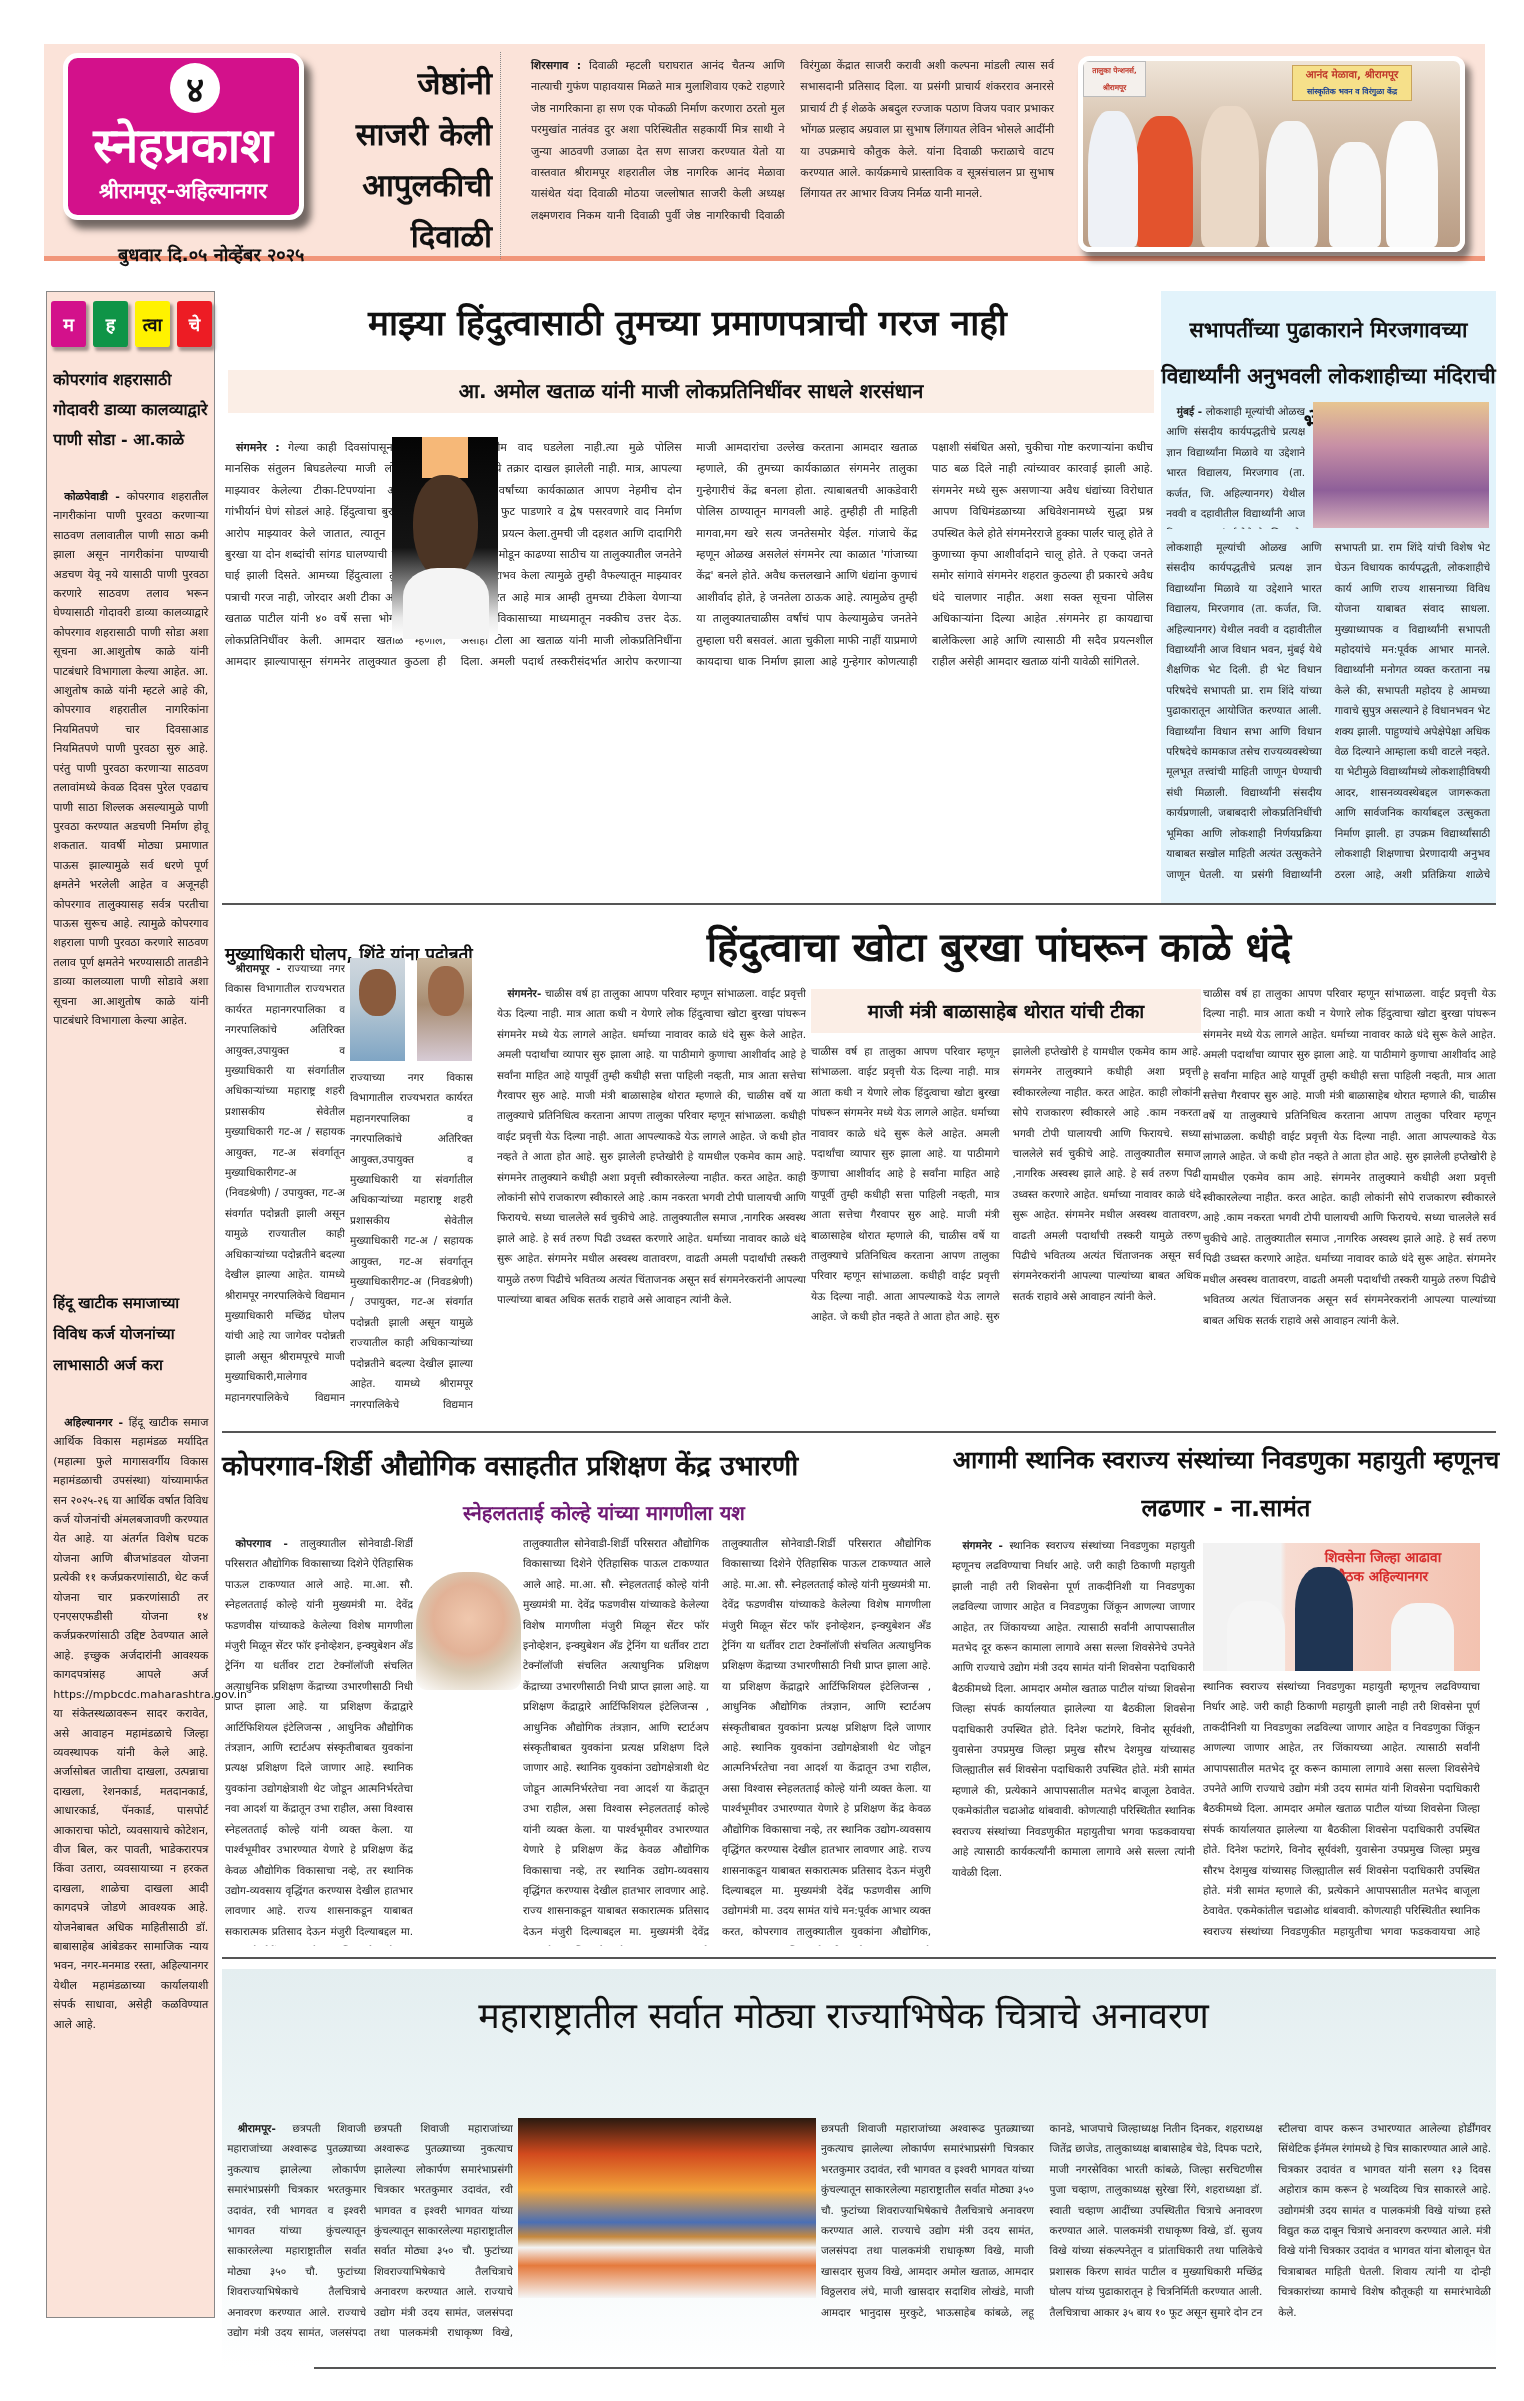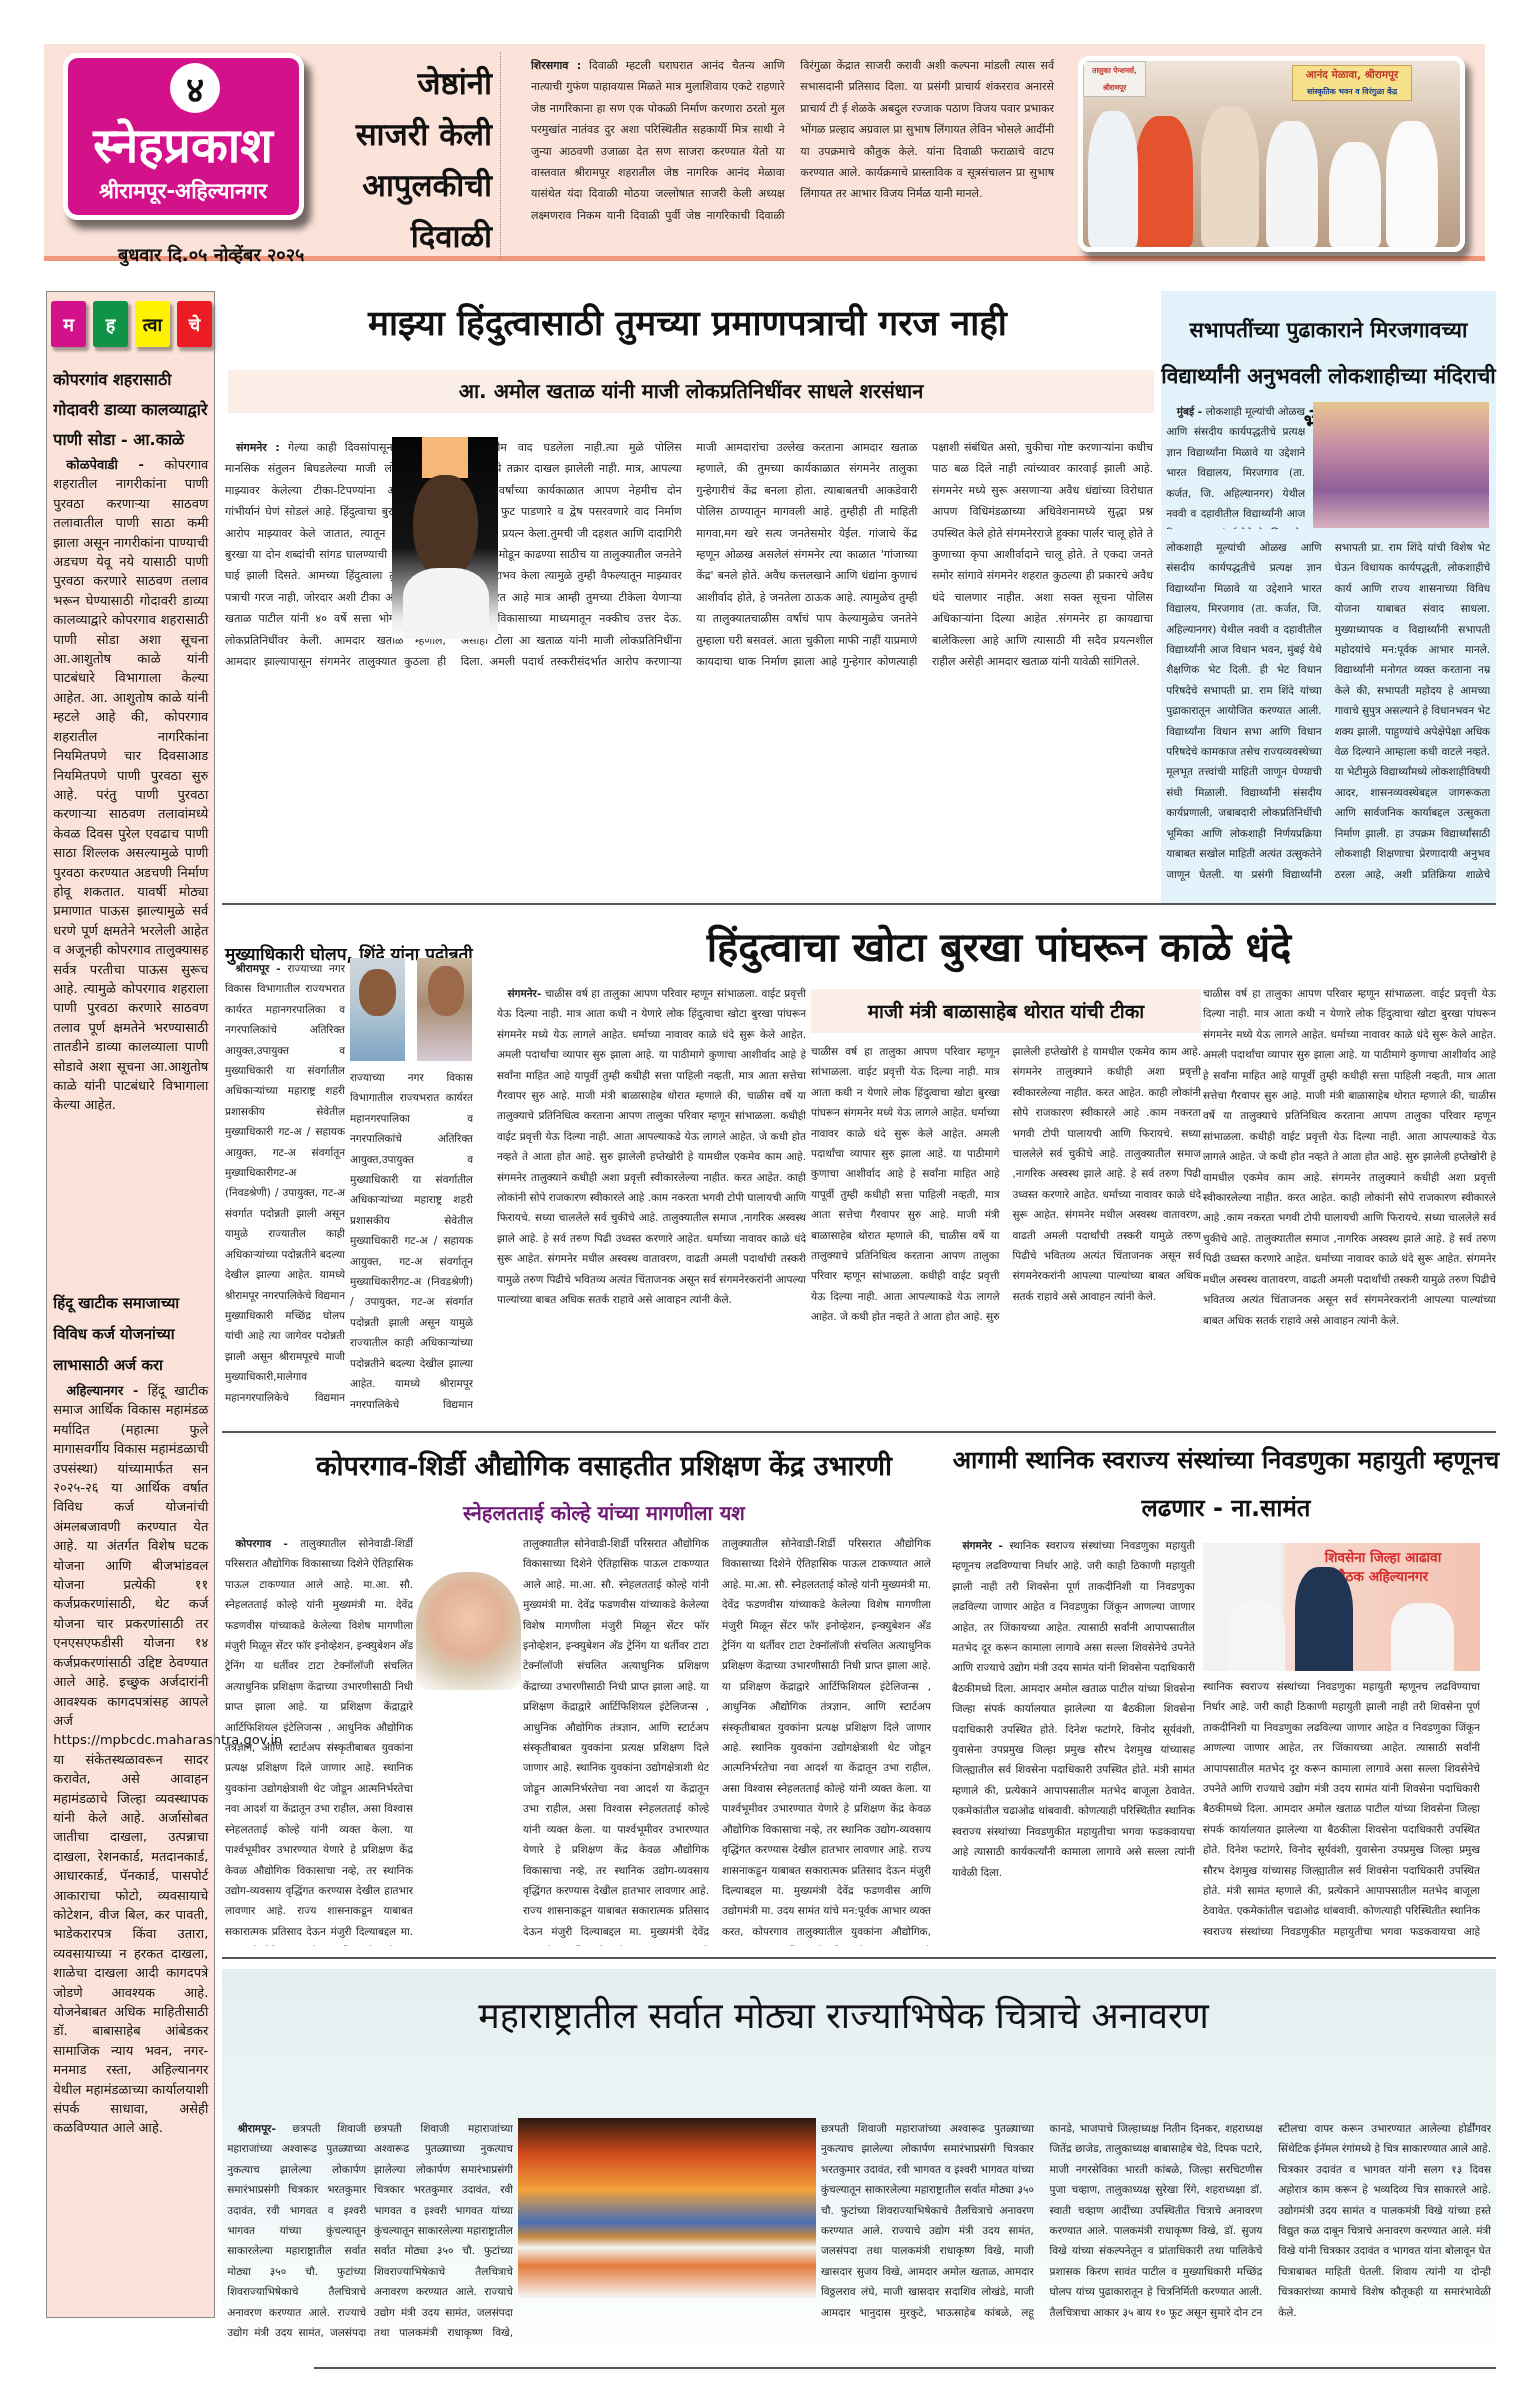--- a/index.html
+++ b/index.html
@@ -21,42 +21,42 @@
   #mast-divider { left: 500px; top: 52px; width: 4.2px; height: 207px; border-left: 1.6px dotted #888; }
   #mast-text { left: 531px; top: 55px; width: 523px; column-count: 2; column-gap: 15.7px; font-size: 11px; line-height: 21.4px; }
   #mast-photo { left: 1078px; top: 56px; width: 387px; height: 196px; border: 5.2px solid #fff; border-radius: 11.5px; box-shadow: 5.2px 7.3px 6.3px rgba(0,0,0,0.45); background: linear-gradient(180deg,#efe4d8 0%,#d7c4b0 35%,#b99c84 100%); overflow: hidden; }
   .photo-banner { position:absolute; background:#f6e08a; border:1px solid #c9a35a; color:#c0392b; font-weight:bold; text-align:center; font-size:10.5px; line-height:17px; }
   .photo-person { position:absolute; bottom:0; border-radius: 40% 40% 8% 8%; }
 
   
   #sidebar { left: 46px; top: 291px; width: 169px; height: 2027px; background: #fbe3d9; border: 1px solid #888; }
   .tag { position:absolute; top: 9.4px; width: 35px; height: 46px; border-radius: 3.1px; color:#fff; font-size: 18px; font-weight: bold; display:flex; align-items:center; justify-content:center; box-shadow: 2.1px 3.1px 3.1px rgba(0,0,0,0.35); }
   .side-head { font-size: 16px; font-weight: bold; line-height: 30px; }
-  .side-txt { font-size: 13px; line-height: 19.4px; text-align: justify; }
+  .side-txt { font-size: 11px; line-height: 19.4px; text-align: justify; margin-top: 32px; }
 
   
   #s1-title { left: 222px; top: 298px; width: 931px; font-size: 35px; font-weight: bold; text-align:center; white-space: nowrap; }
   #s1-sub { left: 228px; top: 370px; width: 926px; height: 43px; background: #fbeee6; font-size: 20px; font-weight: bold; text-align:center; line-height: 43px; }
   #s1-photo { left: 392px; top: 437px; width: 106px; height: 201px; background: linear-gradient(180deg,#050505 0%,#111 50%,#fff 100%); overflow:hidden; }
 
   
   #s2-box { left: 1161px; top: 291px; width: 335px; height: 612px; background: #e2f3fb; }
   #s2-title { left: 0; top: 15.7px; width: 335px; text-align: center; font-size: 21px; font-weight: bold; line-height: 46px; }
   #s2-photo { left: 152px; top: 111px; width: 176px; height: 126px; background: linear-gradient(180deg,#e7c590 0%,#c78fa5 35%,#8e5f99 70%,#d9b2bd 100%); }
 
   
   #s3-title { left: 225px; top: 942px; width: 269px; font-size: 17.3px; font-weight: bold; white-space: nowrap; }
   .face-photo { position:absolute; background: linear-gradient(180deg,#cfd7de 0%,#b6c7d3 45%,#7fa5c4 100%); }
 
   
   #s4-title { left: 497px; top: 918px; width: 1004px; font-size: 40px; font-weight: bold; text-align:center; white-space: nowrap; }
   #s4-sub { left: 811px; top: 989px; width: 390px; height: 44px; background: #fbeee6; font-size: 19px; font-weight: bold; text-align: center; line-height: 44px; }
 
   
-  #s5-title { left: 222px; top: 1446px; width: 764px; font-size: 27px; font-weight: bold; text-align:center; white-space: nowrap; }
+  #s5-title { left: 222px; top: 1446px; width: 764px; font-size: 27px; font-weight: bold; white-space: nowrap; }
   #s5-sub { left: 222px; top: 1499px; width: 764px; font-size: 20px; font-weight: bold; text-align:center; color: #e4232b; }
   #s5-photo { left: 416px; top: 1572px; width: 105px; height: 118px; border-radius: 45% 45% 10% 10%; background: radial-gradient(circle at 50% 40%, #f0c8ae 0%, #e2b297 40%, #d8c9b2 60%, #fff 100%); }
 
   
   #s6-title { left: 949px; top: 1436px; width: 554px; font-size: 24px; font-weight: bold; text-align: center; line-height: 48px; }
   #s6-photo { left: 1203px; top: 1543px; width: 277px; height: 128px; background: linear-gradient(90deg,#f2f2f2 0%,#f2f2f2 28%,#f7dcd2 30%,#f3c2b0 100%); overflow:hidden; }
   #s6-banner { position:absolute; left: 120px; top: 5.2px; width: 120px; text-align:center; color:#d62c2c; font-weight:bold; font-size: 13.6px; line-height: 19px; }
 
   
   #s7-box { left: 222px; top: 1969px; width: 1274px; height: 398px; background: linear-gradient(180deg,#e4eef0 0%,#eef6f7 50%,#ffffff 100%); }

